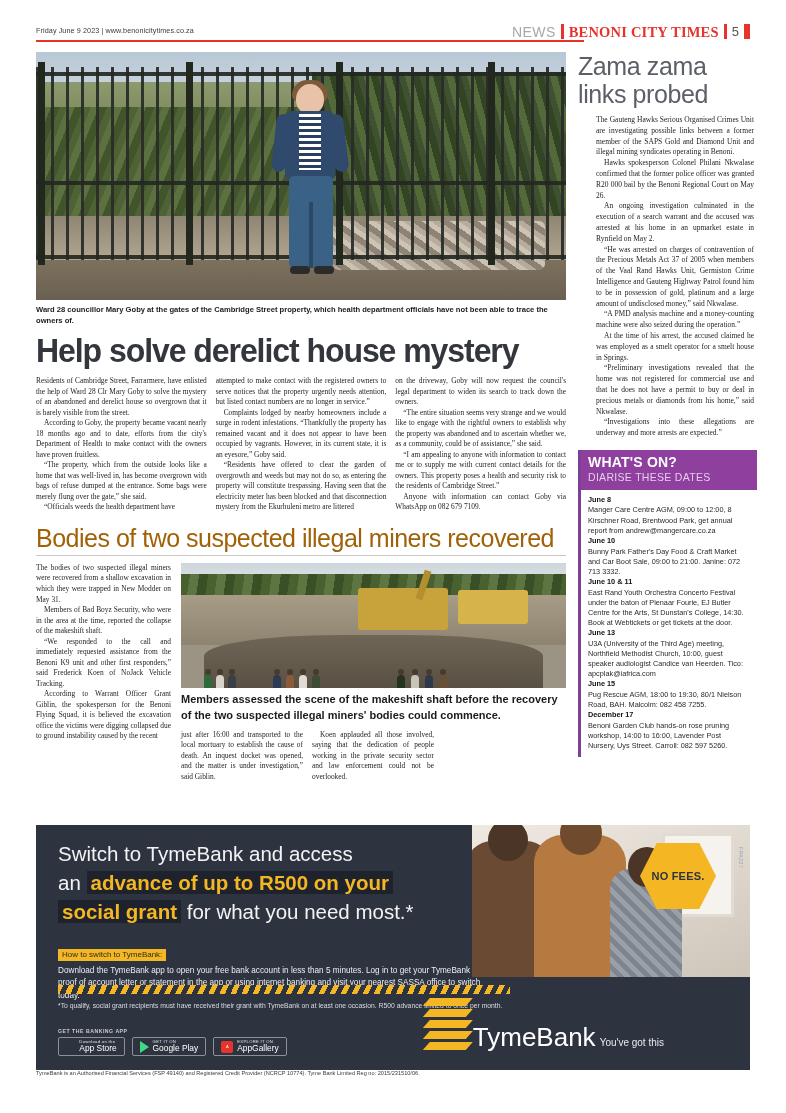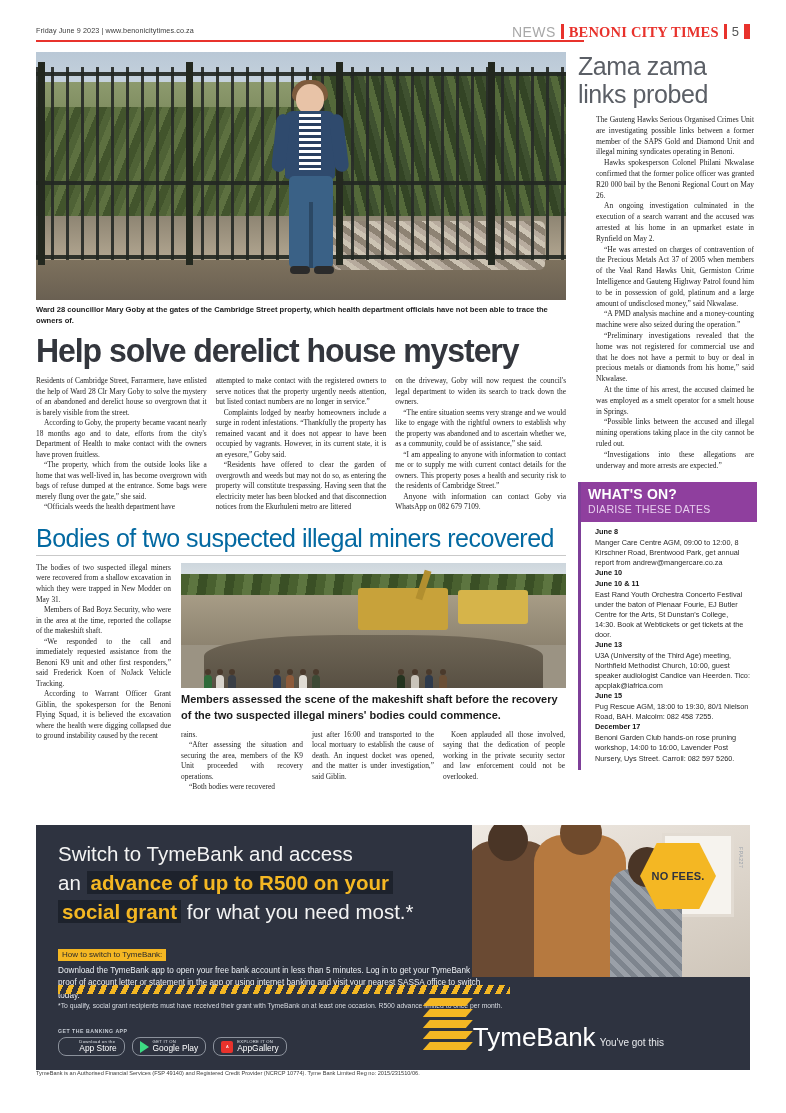--- a/index.html
+++ b/index.html
@@ -71,21 +71,21 @@
               transform:scaleX(.97);transform-origin:left;}
 
   .cols3{display:flex;gap:9px;margin-top:9px;}
   .cols3 .col{width:171px;}
   .body-txt{font-family:"Liberation Serif",serif;font-size:7.4px;line-height:1.42;
             color:#1d1d1d;text-align:justify;}
   .body-txt p{margin:0;}
   .body-txt p.ind{text-indent:8px;}
 
   .headline-2{font-family:"Liberation Sans",sans-serif;font-weight:normal;font-size:25px;
-              line-height:1.05;color:#0369a1;letter-spacing:-.5px;margin:12px 0 0;}
+              line-height:1.05;color:#a16207;letter-spacing:-.5px;margin:12px 0 0;}
   .rule-thin{width:530px;height:1px;background:#c9c9c9;margin-top:4px;}
 
   .art2{display:flex;gap:10px;margin-top:7px;}
   .art2 .lead{width:135px;}
   .photo2{position:relative;width:385px;height:125px;overflow:hidden;background:#9b9383;}
   .photo2 .sky2{position:absolute;left:0;top:0;width:100%;height:22%;background:linear-gradient(#cdd6dd,#e3e8ea);}
   .photo2 .trees{position:absolute;left:0;top:9%;width:100%;height:20%;
        background:repeating-linear-gradient(98deg,#49602f 0 9px,#5d7540 9px 18px,#3a4f25 18px 27px);}
   .photo2 .field{position:absolute;left:0;top:26%;width:100%;height:40%;
        background:linear-gradient(#a79c86,#8d8370);}
@@ -110,21 +110,21 @@
             color:#1d1d1d;text-align:justify;margin-left:18px;}
   .side-txt p{margin:0;}
   .side-txt p.ind{text-indent:8px;}
 
   .whatson{margin-top:11px;width:176px;background:#fff;border-left:3px solid #7d3f98;}
   .wo-head{background:#8f3f9e;padding:5px 8px 6px 7px;}
   .wo-t1{font-family:"Liberation Sans",sans-serif;font-weight:bold;font-size:14px;
          color:#fff;letter-spacing:.2px;line-height:1;}
   .wo-t2{font-family:"Liberation Sans",sans-serif;font-size:10.5px;color:#e7cdee;
          letter-spacing:.3px;line-height:1.2;margin-top:2px;}
-  .wo-body{padding:5px 7px 6px 14px;}
+  .wo-body{padding:5px 7px 6px 7px;}
   .wo-date{font-family:"Liberation Sans",sans-serif;font-weight:bold;font-size:7.3px;color:#111;line-height:1.5;}
   .wo-desc{font-family:"Liberation Sans",sans-serif;font-size:7.3px;color:#2a2a2a;line-height:1.38;}
 
   
   .ad{position:absolute;left:36px;top:825px;width:714px;height:245px;background:#2e3340;overflow:hidden;}
   .ad-photo{position:absolute;right:0;top:0;width:278px;height:152px;overflow:hidden;background:#d9d2c8;}
   .ad-photo .bgwall{position:absolute;inset:0;background:linear-gradient(160deg,#efe9e2,#cfc6ba);}
   .ad-photo .win{position:absolute;right:16px;top:8px;width:66px;height:78px;background:#f6f3ee;border:3px solid #e2dbd2;}
   .ad-photo .manA{position:absolute;left:-6px;top:16px;width:86px;height:136px;border-radius:26px 26px 0 0;background:#6a4a33;}
   .ad-photo .manA:before{content:"";position:absolute;left:22px;top:-22px;width:40px;height:42px;border-radius:50%;background:#4a3526;}
@@ -145,21 +145,21 @@
   .how-t{display:inline-block;background:#f4b723;color:#2a2a2a;font-family:"Liberation Sans",sans-serif;
          font-size:8px;padding:1.5px 4px;}
   .how-b{margin-top:4px;font-family:"Liberation Sans",sans-serif;font-size:8.2px;line-height:1.5;color:#eceff3;}
   .hazard{position:absolute;left:22px;top:160px;width:452px;height:9px;
           background:repeating-linear-gradient(115deg,#f4b723 0 5px,#2e3340 5px 10px);}
   .ad-fine{position:absolute;left:22px;top:176px;width:452px;
            font-family:"Liberation Sans",sans-serif;font-size:6.8px;line-height:1.5;color:#d8dce2;}
   .ad-getapp{position:absolute;left:22px;top:203px;font-family:"Liberation Sans",sans-serif;
              font-size:5.2px;font-weight:bold;letter-spacing:.5px;color:#c6ccd4;}
   .stores{position:absolute;left:22px;top:212px;display:flex;gap:7px;}
-  .store{display:flex;align-items:center;gap:4px;border:1px solid #8b919b;border-radius:8px;
+  .store{display:flex;align-items:center;gap:4px;border:1px solid #8b919b;border-radius:2px;
          padding:3px 7px;height:19px;box-sizing:border-box;}
   .store .gl{font-size:12px;line-height:1;color:#fff;}
   .store .tx{line-height:1.05;}
   .store .t1{font-family:"Liberation Sans",sans-serif;font-size:4.2px;color:#dfe3e8;letter-spacing:.3px;display:block;}
   .store .t2{font-family:"Liberation Sans",sans-serif;font-size:8.4px;color:#fff;display:block;}
   .gp-tri{width:0;height:0;border-left:9px solid #3ddc84;border-top:6px solid transparent;border-bottom:6px solid transparent;}
   .ag-sq{width:12px;height:12px;border-radius:2px;background:#e8322c;display:flex;align-items:center;justify-content:center;
          font-family:"Liberation Sans",sans-serif;font-size:4px;color:#fff;}
 
   .ad-logo{position:absolute;right:86px;bottom:20px;display:flex;align-items:flex-end;gap:0;}
@@ -235,21 +235,21 @@
           <p>Residents of Cambridge Street, Farrarmere, have enlisted the help of Ward 28 Clr Mary Goby to solve the mystery of an abandoned and derelict house so overgrown that it is barely visible from the street.</p>
           <p class="ind">According to Goby, the property became vacant nearly 18 months ago and to date, efforts from the city's Department of Health to make contact with the owners have proven fruitless.</p>
           <p class="ind">“The property, which from the outside looks like a home that was well-lived in, has become overgrown with bags of refuse dumped at the entrance. Some bags were merely flung over the gate,” she said.</p>
           <p class="ind">“Officials weeds the health department have</p>
         </div>
       </div>
       <div class="col">
         <div class="body-txt">
           <p>attempted to make contact with the registered owners to serve notices that the property urgently needs attention, but listed contact numbers are no longer in service.”</p>
           <p class="ind">Complaints lodged by nearby homeowners include a surge in rodent infestations. “Thankfully the property has remained vacant and it does not appear to have been occupied by vagrants. However, in its current state, it is an eyesore,” Goby said.</p>
-          <p class="ind">“Residents have offered to clear the garden of overgrowth and weeds but may not do so, as entering the property will constitute trespassing. Having seen that the electricity meter has been blocked and that disconnection notices from the Ekurhuleni metro are littered</p>
+          <p class="ind">“Residents have offered to clear the garden of overgrowth and weeds but may not do so, as entering the property will constitute trespassing. Having seen that the electricity meter has been blocked and that disconnection mystery from the Ekurhuleni metro are littered</p>
         </div>
       </div>
       <div class="col">
         <div class="body-txt">
           <p>on the driveway, Goby will now request the council's legal department to widen its search to track down the owners.</p>
           <p class="ind">“The entire situation seems very strange and we would like to engage with the rightful owners to establish why the property was abandoned and to ascertain whether we, as a community, could be of assistance,” she said.</p>
           <p class="ind">“I am appealing to anyone with information to contact me or to supply me with current contact details for the owners. This property poses a health and security risk to the residents of Cambridge Street.”</p>
           <p class="ind">Anyone with information can contact Goby via WhatsApp on 082 679 7109.</p>
         </div>
       </div>
@@ -257,21 +257,21 @@
 
     <h2 class="headline-2">Bodies of two suspected illegal miners recovered</h2>
     <div class="rule-thin"></div>
 
     <div class="art2">
       <div class="lead">
         <div class="body-txt">
           <p>The bodies of two suspected illegal miners were recovered from a shallow excavation in which they were trapped in New Modder on May 31.</p>
           <p class="ind">Members of Bad Boyz Security, who were in the area at the time, reported the collapse of the makeshift shaft.</p>
           <p class="ind">“We responded to the call and immediately requested assistance from the Benoni K9 unit and other first responders,” said Frederick Koen of NoJack Vehicle Tracking.</p>
-          <p class="ind">According to Warrant Officer Grant Giblin, the spokesperson for the Benoni Flying Squad, it is believed the excavation where the health were digging collapsed due to ground instability caused by the recent</p>
+          <p class="ind">According to Warrant Officer Grant Giblin, the spokesperson for the Benoni Flying Squad, it is believed the excavation office the victims were digging collapsed due to ground instability caused by the recent</p>
         </div>
       </div>
       <div>
         <div class="photo2">
           <div class="sky2"></div>
           <div class="trees"></div>
           <div class="field"></div>
           <div class="pit"></div>
           <div class="mach"></div>
           <div class="mach2"></div>
@@ -290,27 +290,20 @@
             <i style="left:0;background:#24331f;"></i>
             <i style="left:14px;background:#c9c4ba;"></i>
             <i style="left:28px;background:#2e3a4b;"></i>
             <i style="left:42px;background:#6a4f36;"></i>
           </div>
         </div>
         <div class="caption2">Members assessed the scene of the makeshift shaft before the recovery of the two suspected illegal miners' bodies could commence.</div>
         <div class="cols3b">
           <div class="col">
             <div class="body-txt">
-              <p>rains.</p>
-              <p class="ind">“After assessing the situation and securing the area, members of the K9 Unit proceeded with recovery operations.</p>
-              <p class="ind">“Both bodies were recovered</p>
-            </div>
-          </div>
-          <div class="col">
-            <div class="body-txt">
               <p>just after 16:00 and transported to the local mortuary to establish the cause of death. An inquest docket was opened, and the matter is under investigation,” said Giblin.</p>
             </div>
           </div>
           <div class="col">
             <div class="body-txt">
               <p class="ind">Koen applauded all those involved, saying that the dedication of people working in the private security sector and law enforcement could not be overlooked.</p>
             </div>
           </div>
         </div>
       </div>
@@ -318,38 +311,38 @@
   </div>
 
   <div class="side">
     <h2 class="side-head">Zama zama links probed</h2>
     <div class="side-txt">
       <p>The Gauteng Hawks Serious Organised Crimes Unit are investigating possible links between a former member of the SAPS Gold and Diamond Unit and illegal mining syndicates operating in Benoni.</p>
       <p class="ind">Hawks spokesperson Colonel Philani Nkwalase confirmed that the former police officer was granted R20 000 bail by the Benoni Regional Court on May 26.</p>
       <p class="ind">An ongoing investigation culminated in the execution of a search warrant and the accused was arrested at his home in an upmarket estate in Rynfield on May 2.</p>
       <p class="ind">“He was arrested on charges of contravention of the Precious Metals Act 37 of 2005 when members of the Vaal Rand Hawks Unit, Germiston Crime Intelligence and Gauteng Highway Patrol found him to be in possession of gold, platinum and a large amount of undisclosed money,” said Nkwalase.</p>
       <p class="ind">“A PMD analysis machine and a money-counting machine were also seized during the operation.”</p>
+      <p class="ind">At the time of his arrest, the accused claimed he was employed as a smelt operator for a smelt house in Springs.</p>
       <p class="ind">“Preliminary investigations revealed that the home was not registered for commercial use and that he does not have a permit to buy or deal in precious metals or diamonds from his home,” said Nkwalase.</p>
-      <p class="ind">At the time of his arrest, the accused claimed he was employed as a smelt operator for a smelt house in Springs.</p>
-      <p class="ind">“Possible links between the accused and illegal mining operations taking place in the city cannot be ruled out.</p>
       <p class="ind">“Investigations into these allegations are underway and more arrests are expected.”</p>
     </div>
 
     <div class="whatson">
       <div class="wo-head">
         <div class="wo-t1">WHAT'S ON?</div>
         <div class="wo-t2">DIARISE THESE DATES</div>
       </div>
       <div class="wo-body">
         <div>
           <div class="wo-date">June 8</div>
           <div class="wo-desc">Manger Care Centre AGM, 09:00 to 12:00, 8 Kirschner Road, Brentwood Park, get annual report from andrew@mangercare.co.za</div>
         </div>
         <div>
           <div class="wo-date">June 10</div>
+          <div class="wo-desc">Bunny Park Father's Day Food &amp; Craft Market and Car Boot Sale, 09:00 to 21:00. Janine: 072 713 3332.</div>
         </div>
         <div>
           <div class="wo-date">June 10 &amp; 11</div>
           <div class="wo-desc">East Rand Youth Orchestra Concerto Festival under the baton of Pienaar Fourie, EJ Butler Centre for the Arts, St Dunstan's College, 14:30. Book at Webtickets or get tickets at the door.</div>
         </div>
         <div>
           <div class="wo-date">June 13</div>
           <div class="wo-desc">U3A (University of the Third Age) meeting, Northfield Methodist Church, 10:00, guest speaker audiologist Candice van Heerden. Tico: apcplak@iafrica.com</div>
         </div>
         <div>

